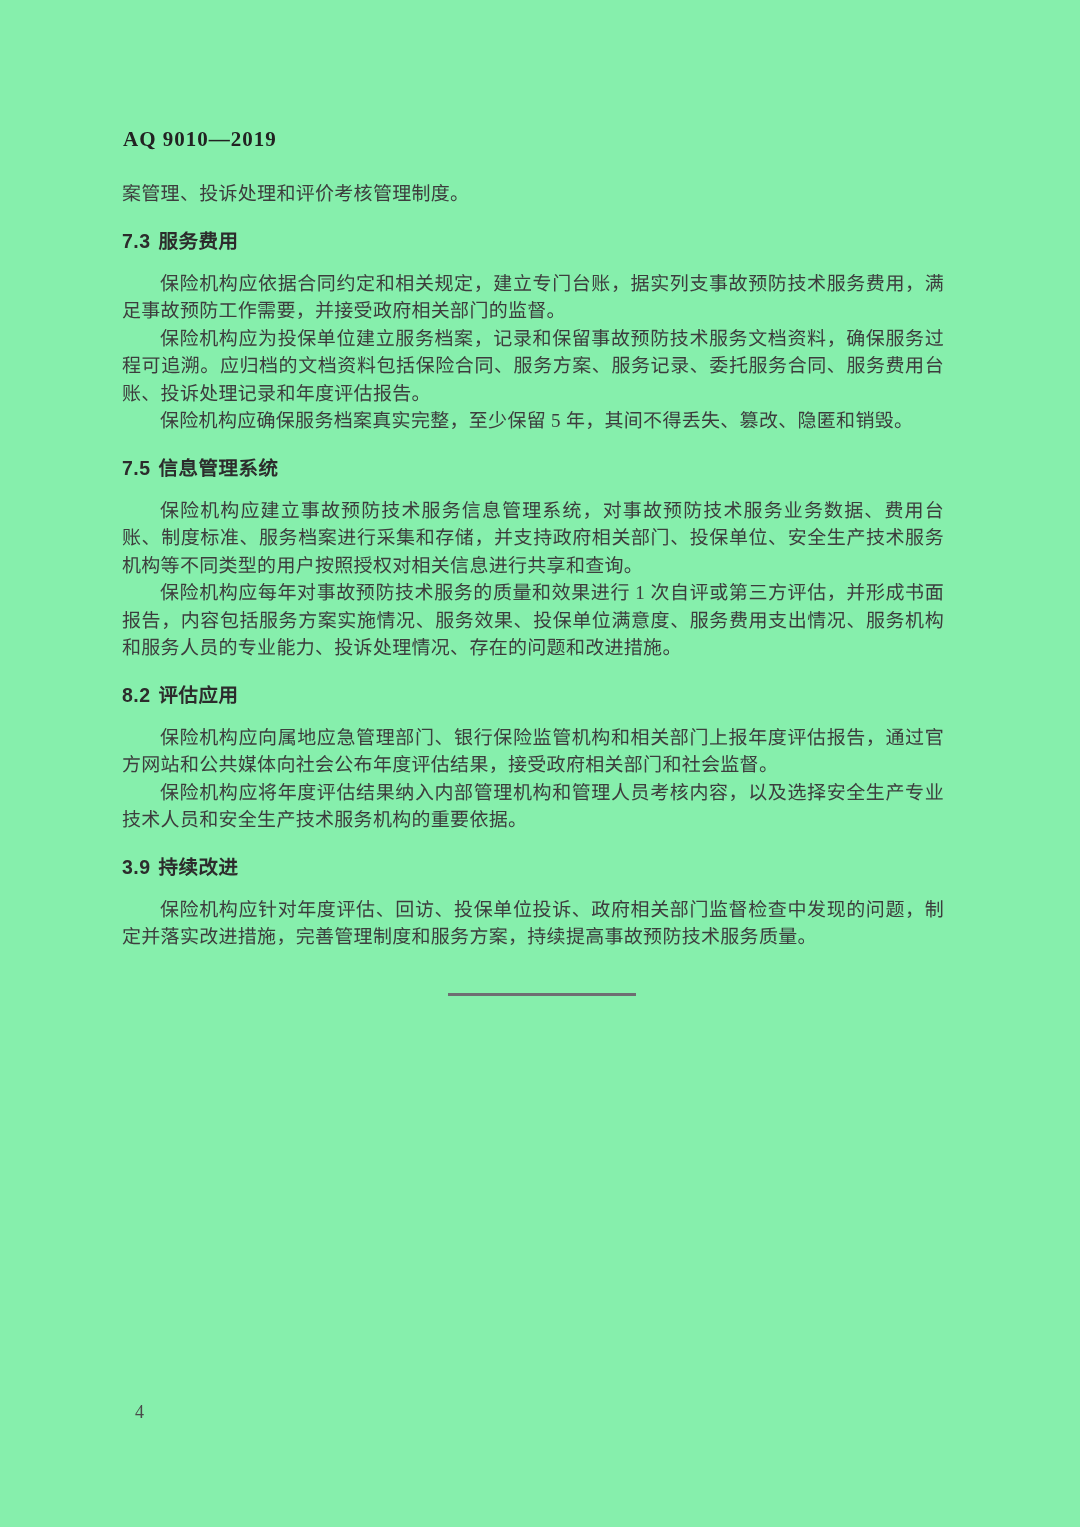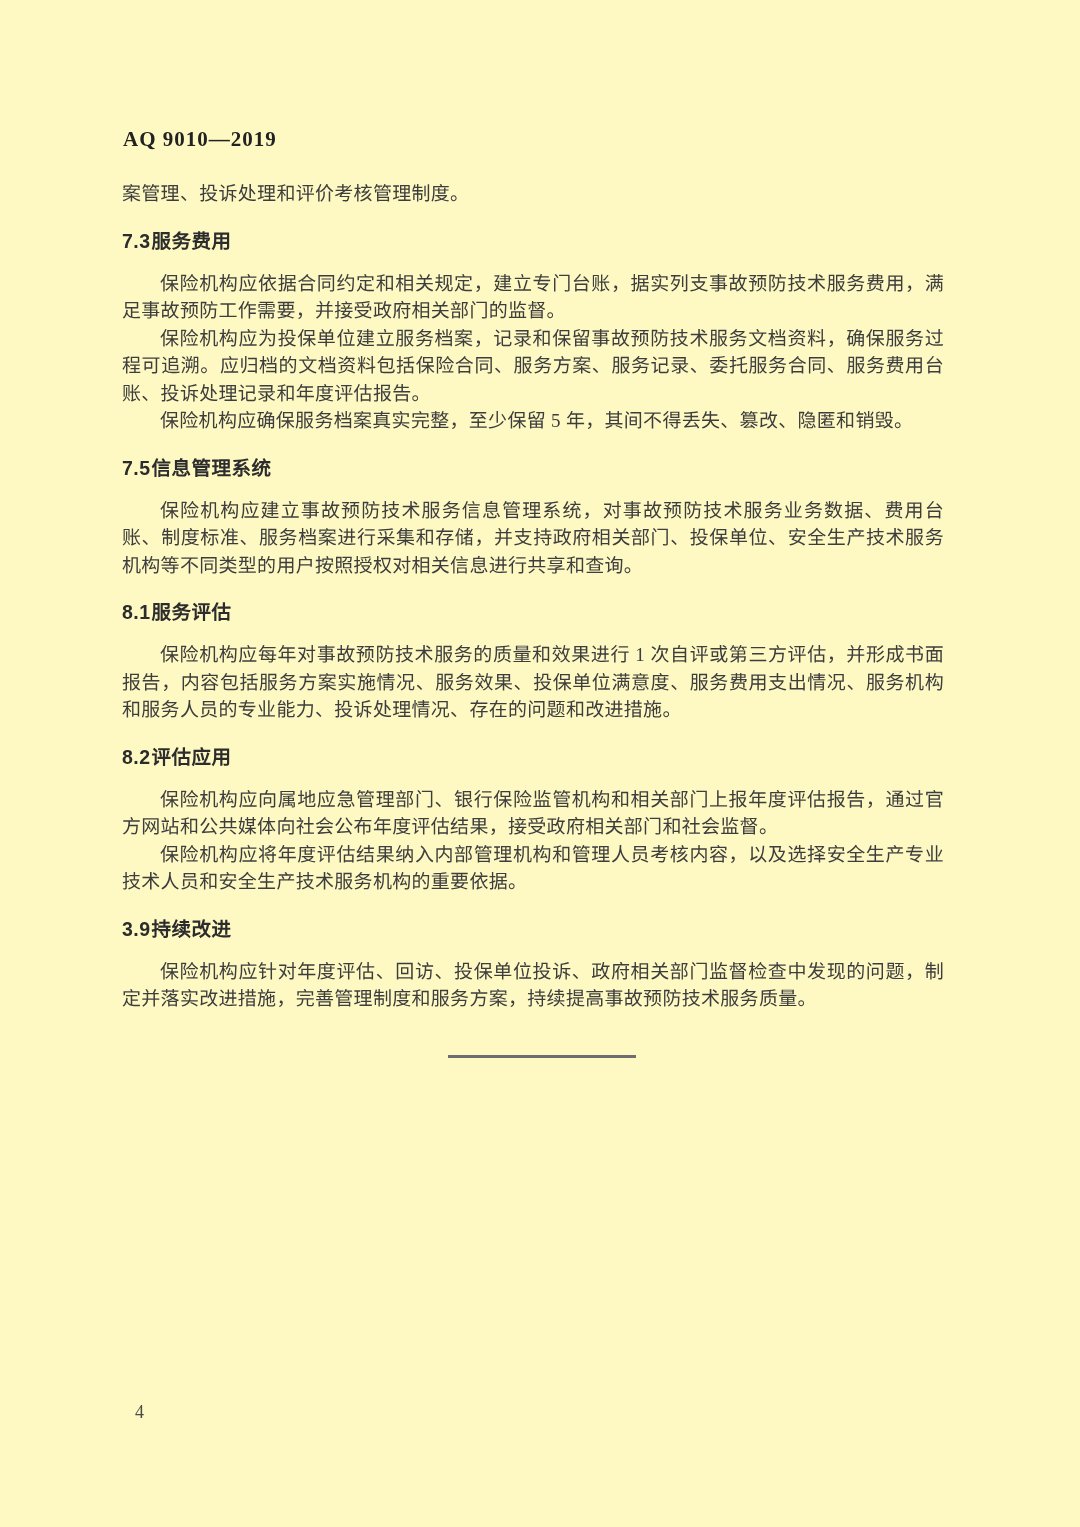--- a/index.html
+++ b/index.html
@@ -4,21 +4,21 @@
 <style>
   html, body {
     margin: 0;
     padding: 0;
     background: #fbfbfa;
   }
   .page {
     position: relative;
     width: 1080px;
     height: 1527px;
-    background: #fef9c3;
+    background: #86efac;
     overflow: hidden;
     font-family: "Liberation Serif", "DejaVu Serif", serif;
     color: #3a3a3a;
   }
   .header-code {
     position: absolute;
     top: 127px;
     left: 123px;
     font-family: "Liberation Serif", "DejaVu Serif", serif;
     font-weight: bold;
@@ -56,21 +56,21 @@
   .chapter-heading {
     margin: 34px 0 30px 0;
     font-family: "Liberation Sans", "DejaVu Sans", sans-serif;
     font-weight: bold;
     font-size: 20px;
     line-height: 27px;
     color: #2c2c2c;
     letter-spacing: 0.5px;
   }
   .h-num {
-    margin-right: 1px;
+    margin-right: 8px;
   }
   .end-rule {
     width: 188px;
     height: 3px;
     background: #6e6e72;
     margin: 42px 0 0 326px;
   }
   .page-number {
     position: absolute;
     top: 1402px;
@@ -87,21 +87,20 @@
   <div class="header-code">AQ 9010—2019</div>
 
   <div class="doc-body">
       <p class="para no-indent">案管理、投诉处理和评价考核管理制度。</p>
       <h3 class="clause-heading"><span class="h-num">7.3</span><span class="h-title">服务费用</span></h3>
       <p class="para">保险机构应依据合同约定和相关规定，建立专门台账，据实列支事故预防技术服务费用，满足事故预防工作需要，并接受政府相关部门的监督。</p>
       <p class="para">保险机构应为投保单位建立服务档案，记录和保留事故预防技术服务文档资料，确保服务过程可追溯。应归档的文档资料包括保险合同、服务方案、服务记录、委托服务合同、服务费用台账、投诉处理记录和年度评估报告。</p>
       <p class="para">保险机构应确保服务档案真实完整，至少保留 5 年，其间不得丢失、篡改、隐匿和销毁。</p>
       <h3 class="clause-heading"><span class="h-num">7.5</span><span class="h-title">信息管理系统</span></h3>
       <p class="para">保险机构应建立事故预防技术服务信息管理系统，对事故预防技术服务业务数据、费用台账、制度标准、服务档案进行采集和存储，并支持政府相关部门、投保单位、安全生产技术服务机构等不同类型的用户按照授权对相关信息进行共享和查询。</p>
-      <h3 class="clause-heading"><span class="h-num">8.1</span><span class="h-title">服务评估</span></h3>
       <p class="para">保险机构应每年对事故预防技术服务的质量和效果进行 1 次自评或第三方评估，并形成书面报告，内容包括服务方案实施情况、服务效果、投保单位满意度、服务费用支出情况、服务机构和服务人员的专业能力、投诉处理情况、存在的问题和改进措施。</p>
       <h3 class="clause-heading"><span class="h-num">8.2</span><span class="h-title">评估应用</span></h3>
       <p class="para">保险机构应向属地应急管理部门、银行保险监管机构和相关部门上报年度评估报告，通过官方网站和公共媒体向社会公布年度评估结果，接受政府相关部门和社会监督。</p>
       <p class="para">保险机构应将年度评估结果纳入内部管理机构和管理人员考核内容，以及选择安全生产专业技术人员和安全生产技术服务机构的重要依据。</p>
       <h3 class="clause-heading"><span class="h-num">3.9</span><span class="h-title">持续改进</span></h3>
       <p class="para">保险机构应针对年度评估、回访、投保单位投诉、政府相关部门监督检查中发现的问题，制定并落实改进措施，完善管理制度和服务方案，持续提高事故预防技术服务质量。</p>
       <div class="end-rule"></div>
     </div>
 
   <div class="page-number">4</div>

